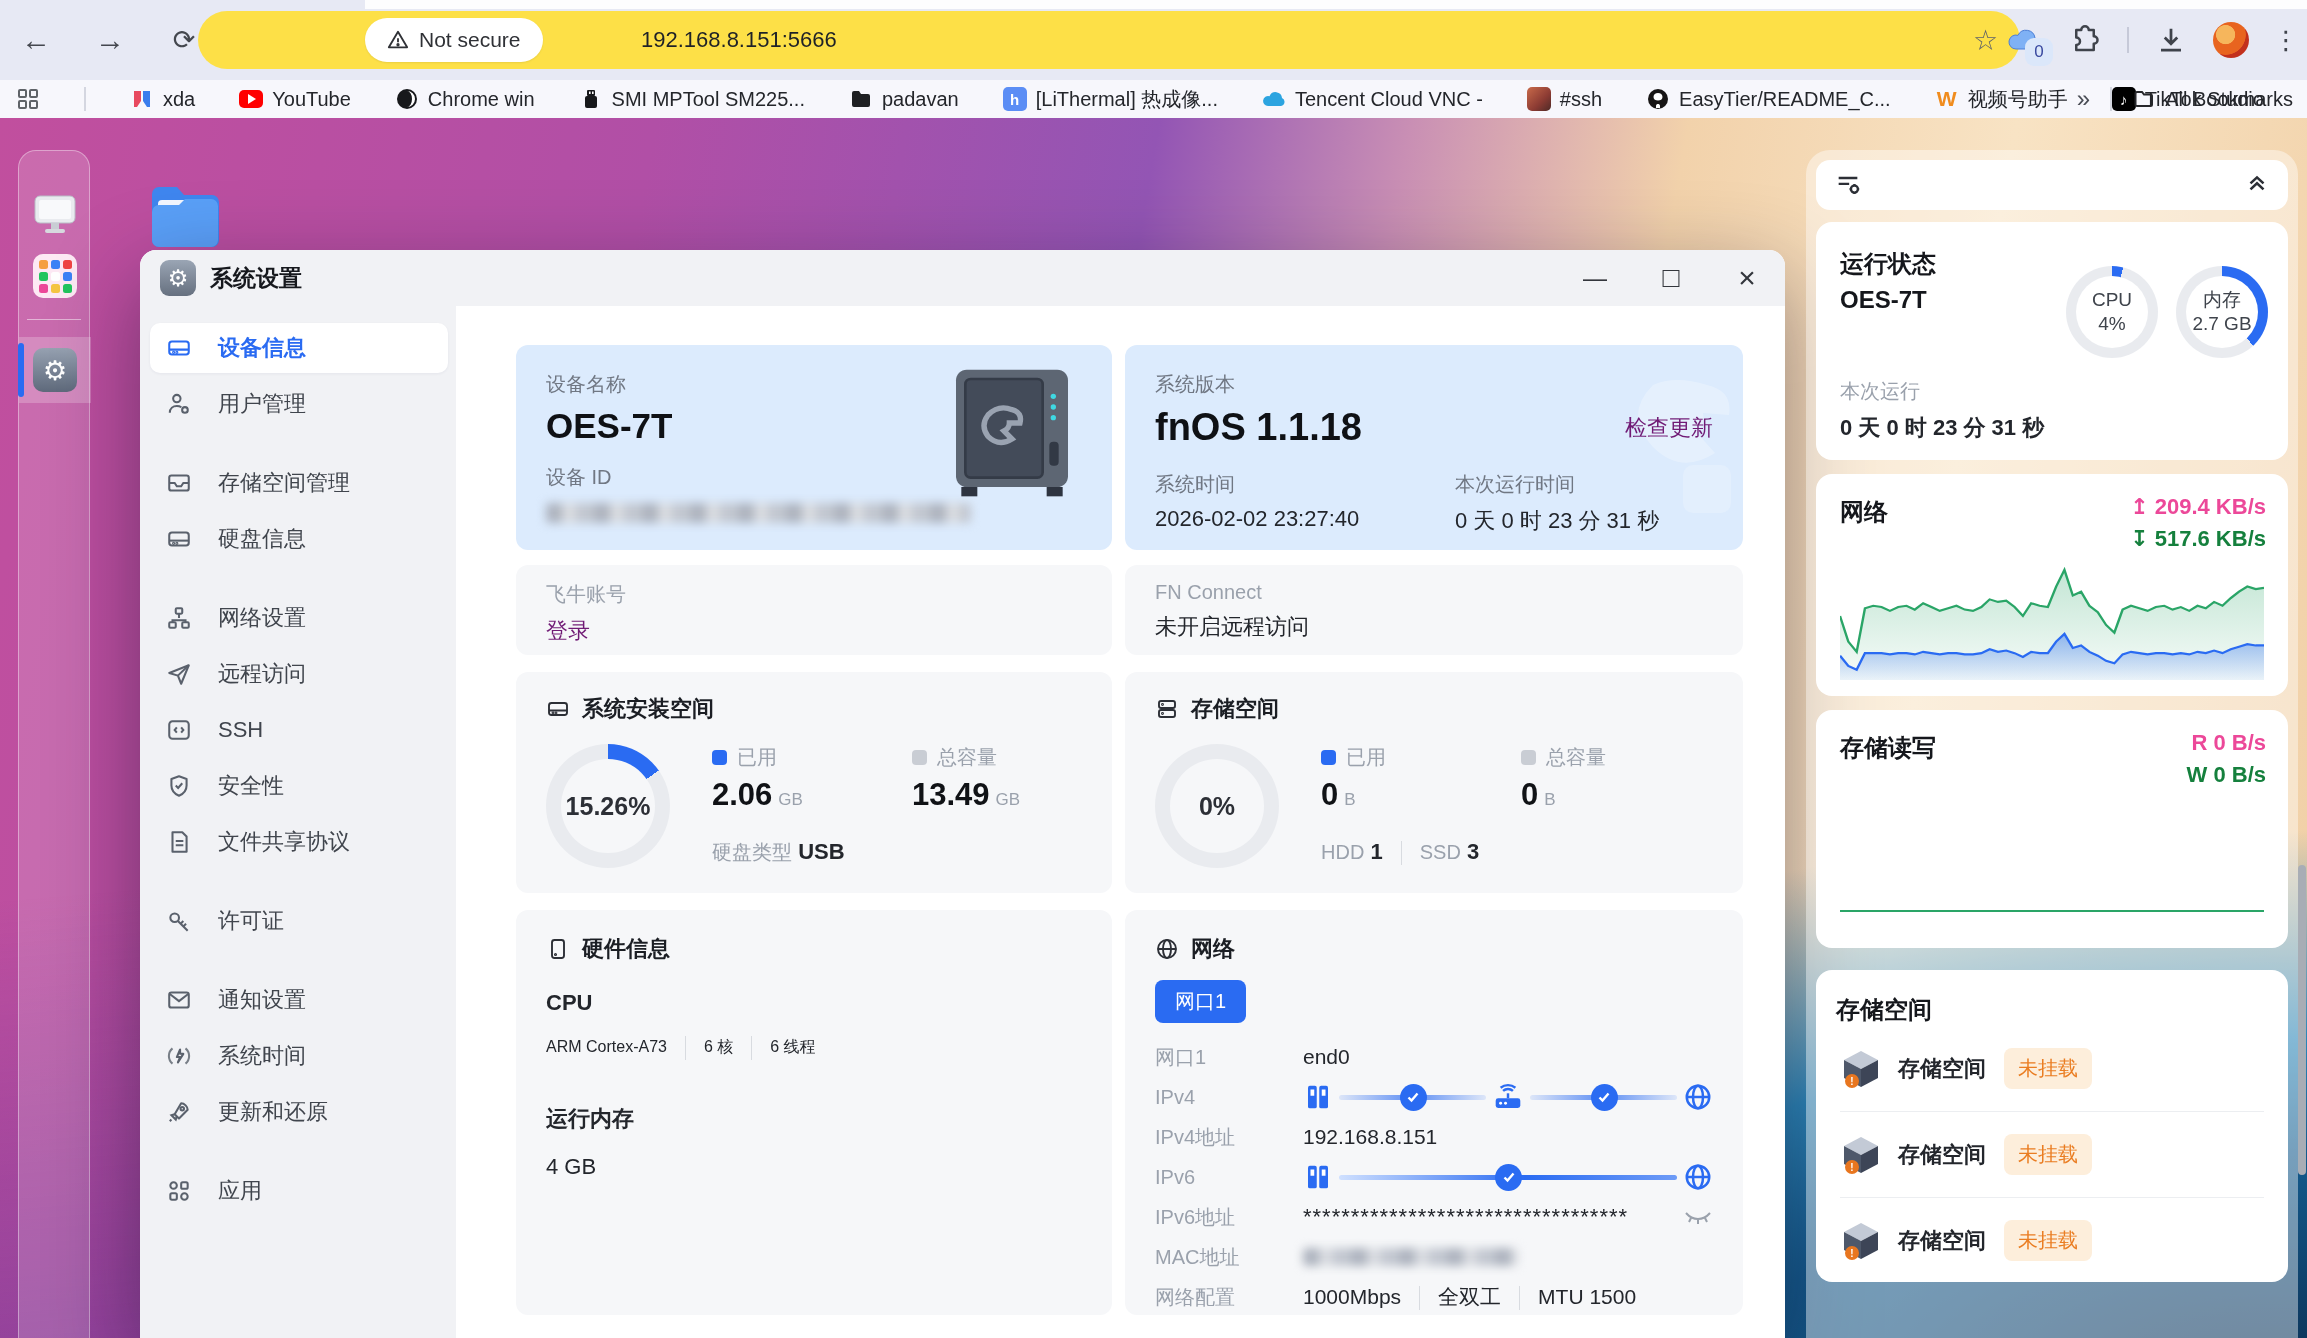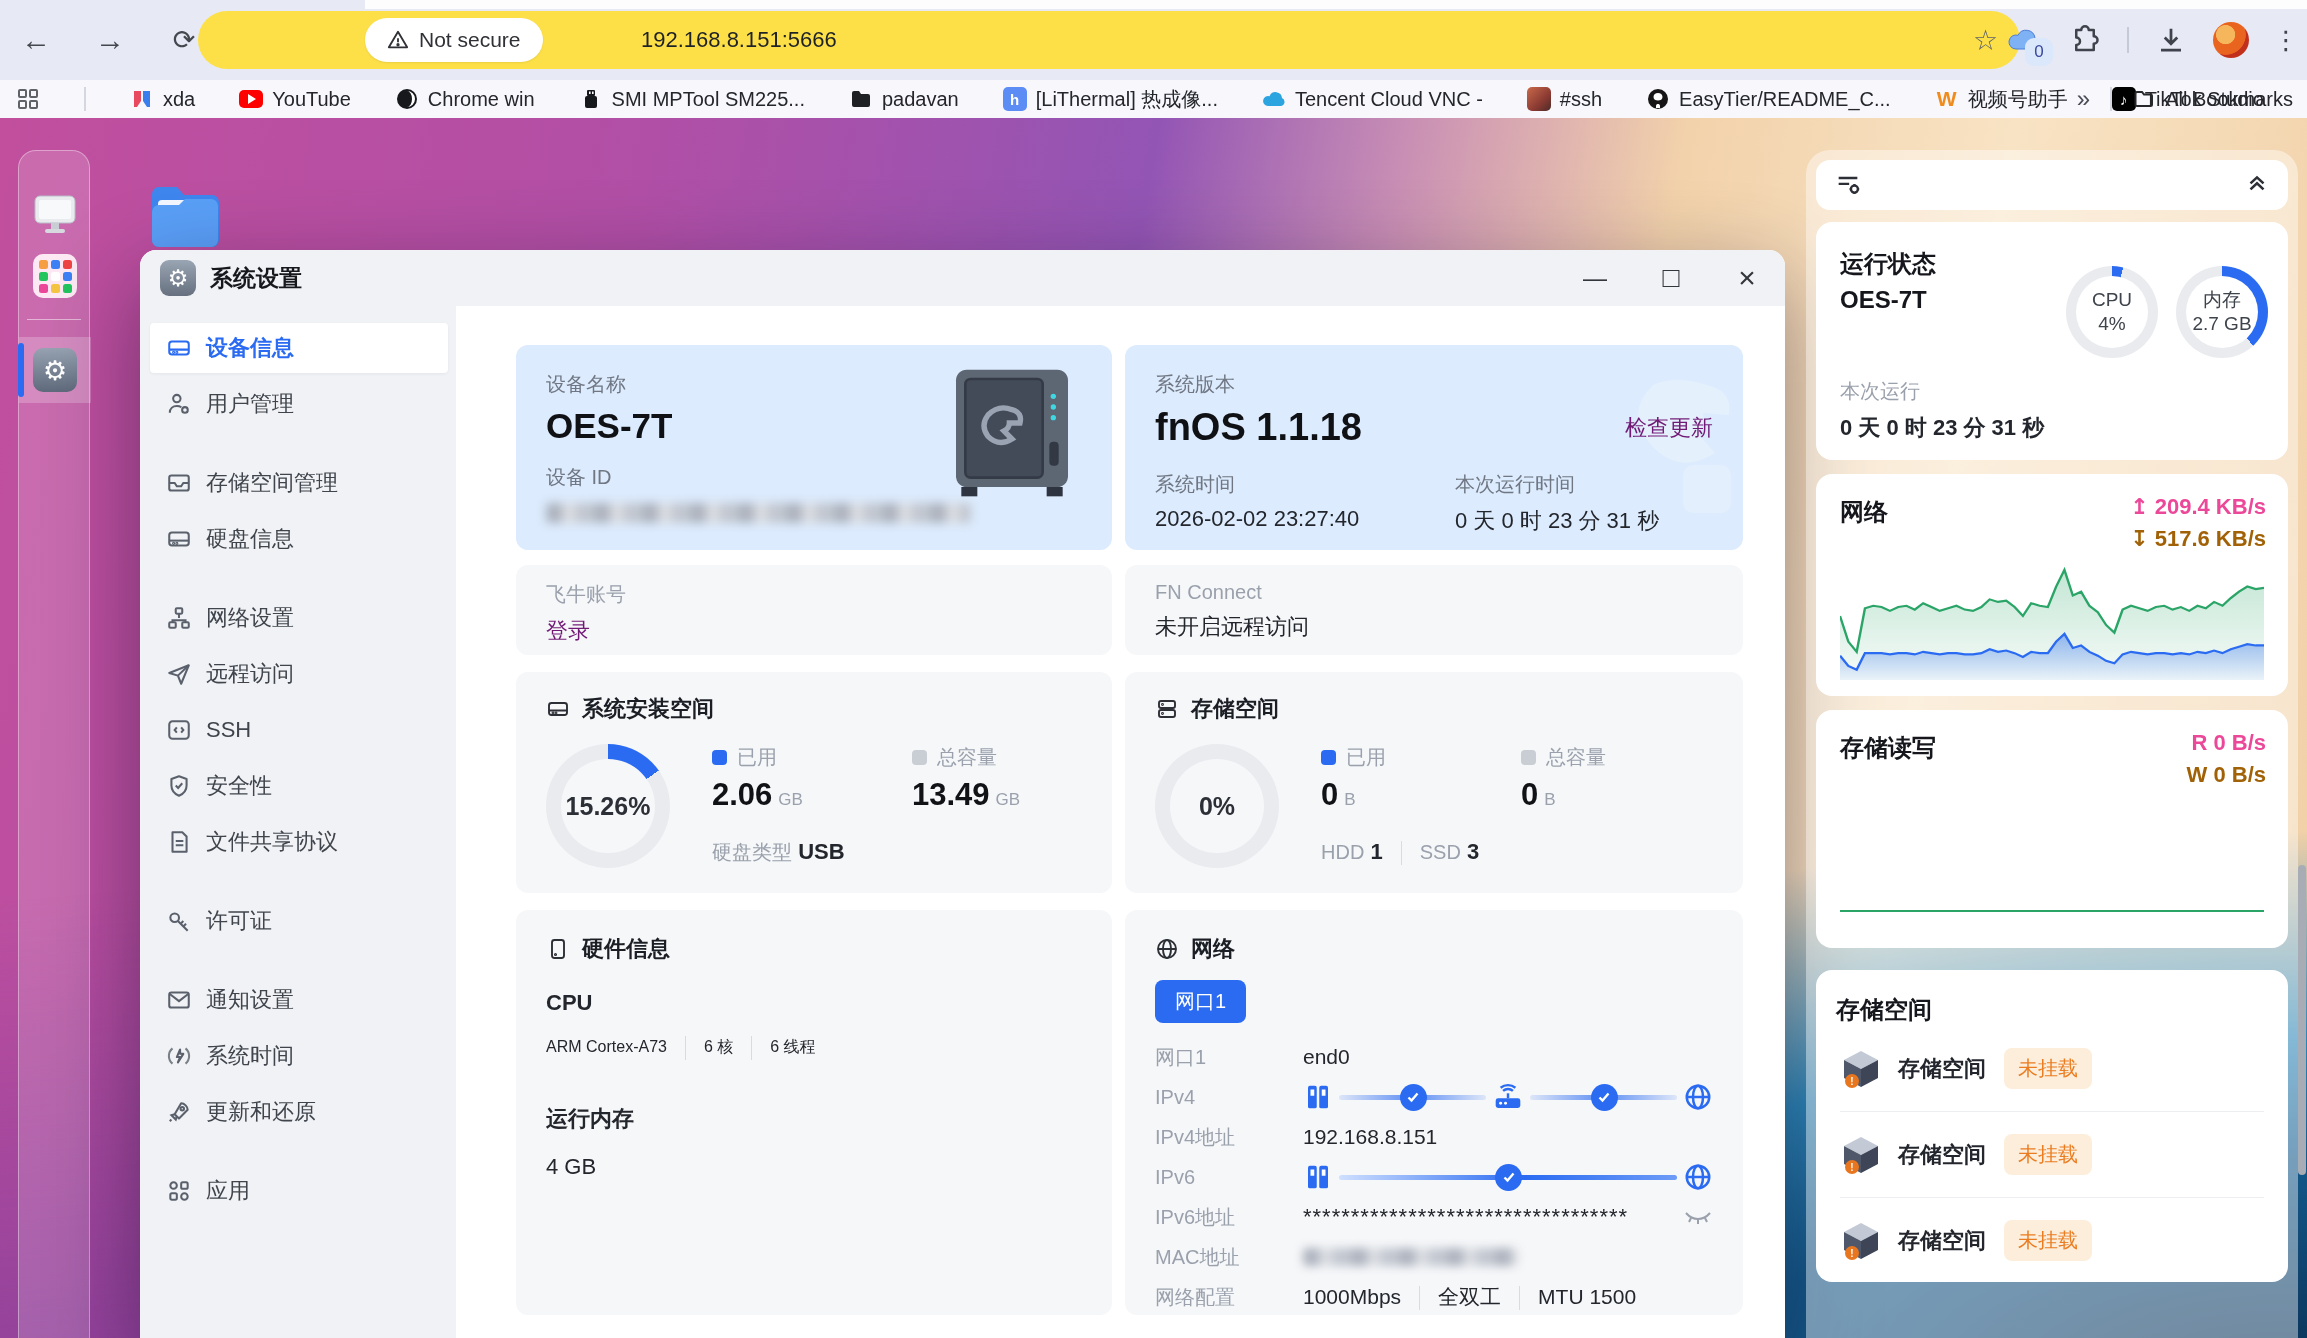--- a/index.html
+++ b/index.html
@@ -78,22 +78,22 @@
   .titlebar { position:absolute; left:0; top:0; width:100%; height:56px; background:#f1f2f5;
               display:flex; align-items:center; }
   .win-gear { width:36px; height:36px; border-radius:9px; margin-left:20px;
               background:linear-gradient(180deg,#9aa5b4,#66707f); color:#fff; font-size:23px;
               display:flex; align-items:center; justify-content:center; font-family:"DejaVu Sans",sans-serif; }
   .win-title { margin-left:14px; font-size:23px; font-weight:700; color:#16181d; }
   .win-ctrls { position:absolute; right:18px; top:0; height:56px; display:flex; align-items:center; gap:36px; }
   .wc { width:40px; height:40px; display:flex; align-items:center; justify-content:center; font-size:24px; color:#33363c; }
 
   .nav-panel { position:absolute; left:0; top:56px; width:316px; height:1032px; background:#f1f2f5; padding-top:14px; }
-  .nav-item { position:relative; height:56px; margin:0 8px 0 10px; display:flex; align-items:center; gap:14px;
-              padding-left:16px; font-size:22px; color:#40454d; border-radius:4px; }
+  .nav-item { position:relative; height:56px; margin:0 8px 0 10px; display:flex; align-items:center; gap:26px;
+              padding-left:16px; font-size:22px; color:#40454d; border-radius:10px; }
   .nav-item svg { flex:0 0 auto; stroke:#5a616c; }
   .nav-item.active { background:#fff; color:#2a6bf2; font-weight:600; height:50px; margin-top:3px; margin-bottom:3px;
                      box-shadow:0 1px 3px rgba(30,40,80,.06); }
   .nav-item.active svg { stroke:#2a6bf2; }
   .nav-gap { height:23px; }
 
   .content { position:absolute; left:316px; top:56px; width:1329px; height:1032px; background:#fff;
              padding:39px 0 0 60px; }
   .cardrow { display:flex; gap:13px; }
   .card { border-radius:12px; background:#f6f7f9; position:relative; overflow:hidden; }
@@ -134,21 +134,21 @@
             display:flex; align-items:center; justify-content:center; }
   .asters { font-size:22px; letter-spacing:1px; color:#23262c; }
 
   
   .panel { position:absolute; left:1806px; top:32px; width:492px; height:1278px; border-radius:24px;
            background:rgba(255,255,255,.42); padding:10px; }
   .pcard { background:#fff; border-radius:16px; position:relative; }
   .ptop { height:50px; border-radius:14px; display:flex; align-items:center; justify-content:space-between; padding:0 18px; }
   .ptitle { font-size:24px; font-weight:800; color:#15171c; }
   .stat-up { color:#ec4899; font-size:22px; font-weight:700; }
-  .stat-dn { color:#a16207; font-size:22px; font-weight:700; }
+  .stat-dn { color:#15803d; font-size:22px; font-weight:700; }
   .pbadge { display:inline-block; background:#fdeedb; color:#ea7d22; font-size:20px; padding:7px 14px; border-radius:8px; }
   .srow { display:flex; align-items:center; gap:18px; height:85px; padding:0 6px; }
   .srow-div { height:1px; background:#eceef1; margin:0 4px; }
   .scroll-thumb { position:absolute; right:1px; top:747px; width:8px; height:310px; border-radius:4px; background:#a8adb5; }
 </style>
 </head>
 <body>
 
 <div id="screen">
 

